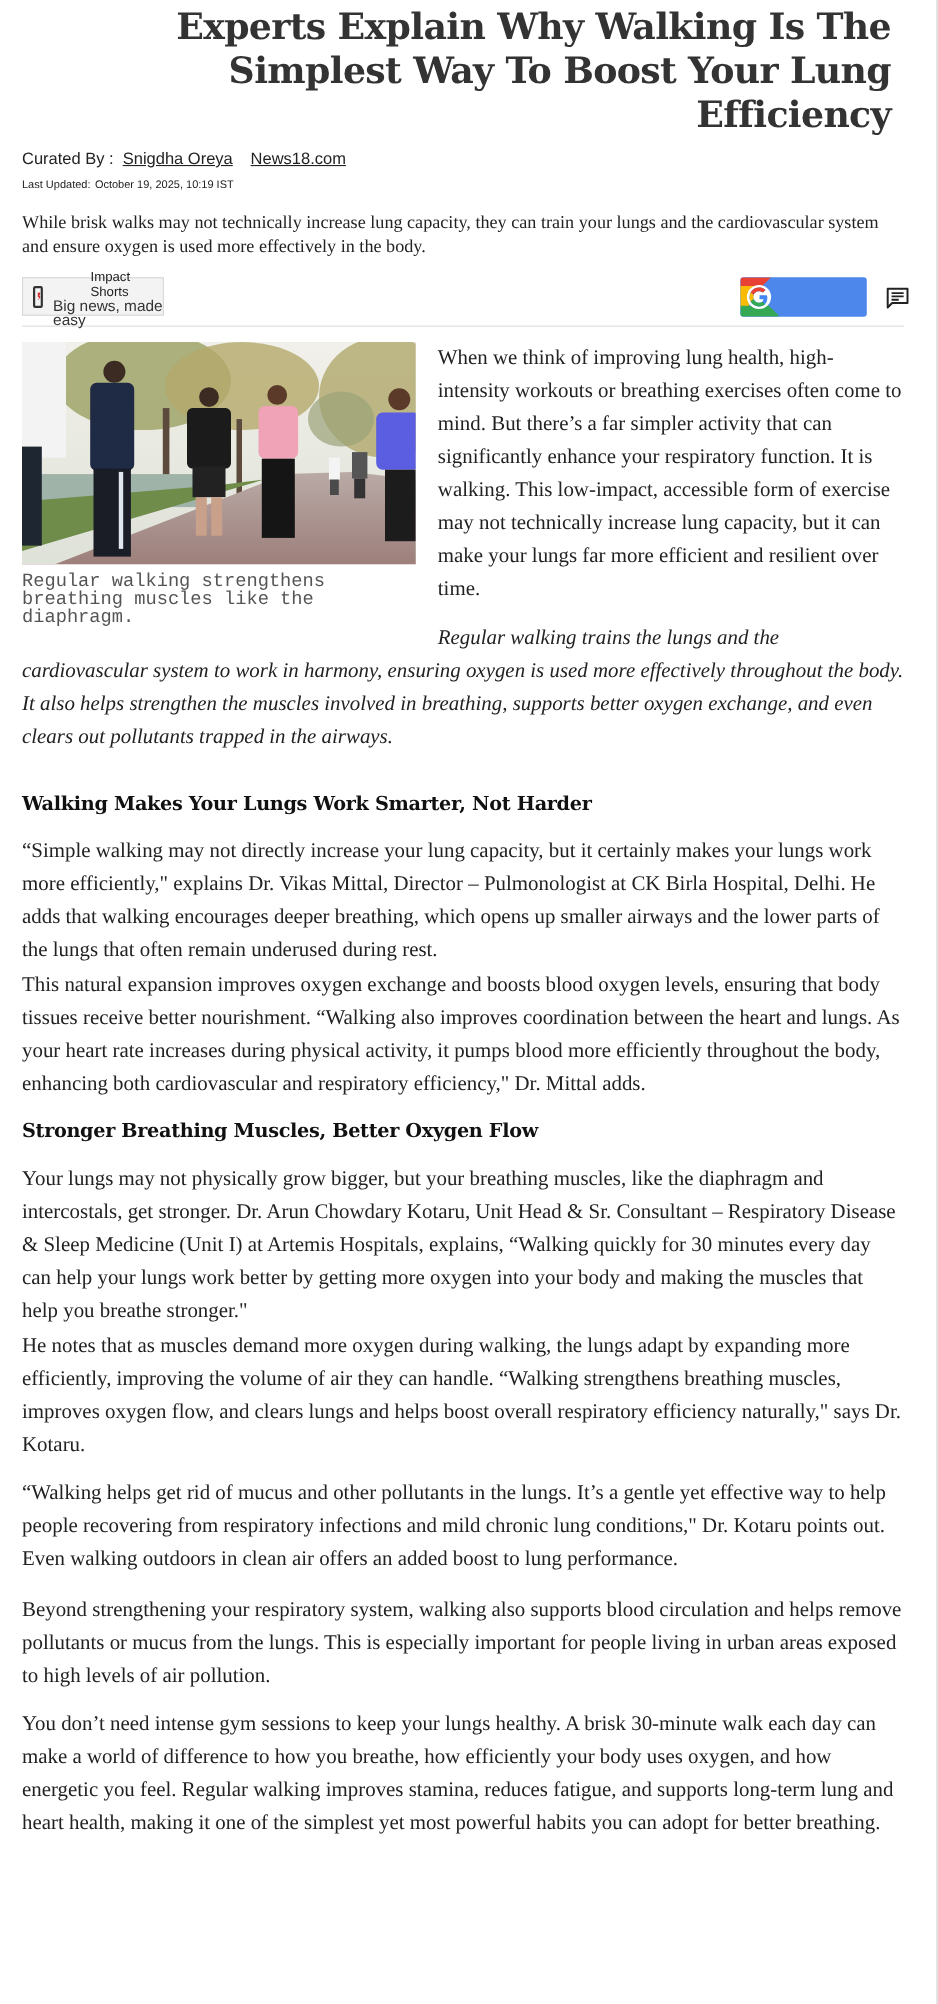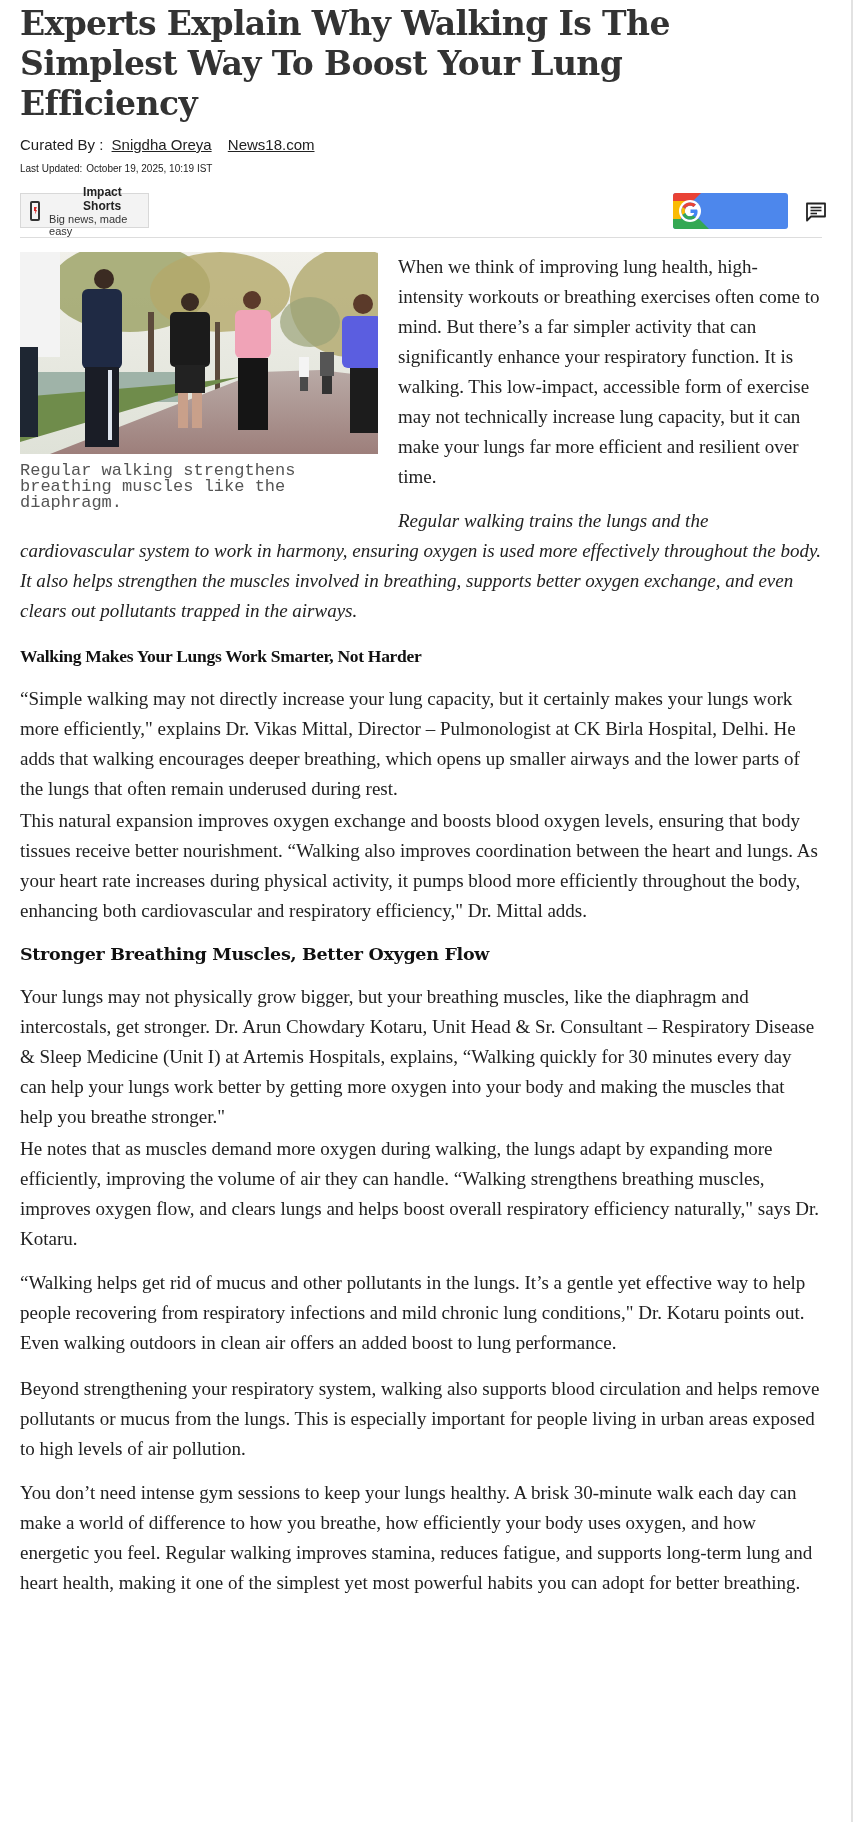--- a/index.html
+++ b/index.html
@@ -26,20 +26,21 @@
   }
   h1.title {
     margin: 4px 0 0 0;
     font-family: "DejaVu Serif", serif;
     font-weight: bold;
     font-size: 33px;
     line-height: 40px;
     letter-spacing: -0.6px;
     color: #333333;
     width: 790px;
+    text-align: right;
   }
   .byline {
     margin-top: 14px;
     font-family: "Liberation Sans", sans-serif;
     font-size: 15px;
     color: #222;
     line-height: 14px;
   }
   .byline a {
     color: #222;
@@ -97,29 +98,29 @@
     left: 2px;
     top: 4px;
     width: 3px;
     height: 8px;
     background: #d92b2b;
     clip-path: polygon(0 0, 100% 0, 60% 45%, 100% 45%, 30% 100%, 45% 55%, 0 55%);
   }
   .impact-btn .text-wrap { display: flex; flex-direction: column; }
   .impact-btn .t1 {
     font-family: "Liberation Sans", sans-serif;
-    font-weight: bold;
+    font-weight: normal;
     font-size: 12px;
     line-height: 14px;
     color: #222;
     padding-left: 34px;
   }
   .impact-btn .t2 {
     font-family: "Liberation Sans", sans-serif;
-    font-size: 11px;
+    font-size: 14px;
     line-height: 12px;
     color: #333;
   }
   .google-btn {
     position: absolute;
     left: 653px;
     top: 0;
     width: 115px;
     height: 36px;
     border-radius: 3px;
@@ -205,20 +206,21 @@
   <div class="byline">
     <span>Curated By :</span>
     <a>Snigdha Oreya</a>
     <a>News18.com</a>
   </div>
 
   <div class="updated">
     <span class="label">Last Updated:</span><span>October 19, 2025, 10:19 IST</span>
   </div>
 
+  <div class="summary">While brisk walks may not technically increase lung capacity, they can train your lungs and the cardiovascular system and ensure oxygen is used more effectively in the body.</div>
 
   <div class="action-row">
     <div class="impact-btn">
       <span class="phone"></span>
       <span class="text-wrap">
         <span class="t1">Impact Shorts</span>
         <span class="t2">Big news, made easy</span>
       </span>
     </div>
 
@@ -302,21 +304,21 @@
           <rect x="330" y="116" width="28" height="65" fill="#1c1c1c"></rect>
         </svg>
       </div>
       <div class="caption">Regular walking strengthens breathing muscles like the diaphragm.</div>
     </div>
 
     <p class="p-lead">When we think of improving lung health, high-intensity workouts or breathing exercises often come to mind. But there’s a far simpler activity that can significantly enhance your respiratory function. It is walking. This low-impact, accessible form of exercise may not technically increase lung capacity, but it can make your lungs far more efficient and resilient over time.</p>
     <p class="p-second">Regular walking trains the lungs and the cardiovascular system to work in harmony, ensuring oxygen is used more effectively throughout the body. It also helps strengthen the muscles involved in breathing, supports better oxygen exchange, and even clears out pollutants trapped in the airways.</p>
     <div class="clear"></div>
 
-    <h2 class="sub" style="margin-top:0;font-family:Liberation Serif, serif;">Walking Makes Your Lungs Work Smarter, Not Harder</h2>
+    <h2 class="sub" style="margin-top:16px;">Walking Makes Your Lungs Work Smarter, Not Harder</h2>
     <p class="para" style="margin-top:16px;">“Simple walking may not directly increase your lung capacity, but it certainly makes your lungs work more efficiently," explains Dr. Vikas Mittal, Director – Pulmonologist at CK Birla Hospital, Delhi. He adds that walking encourages deeper breathing, which opens up smaller airways and the lower parts of the lungs that often remain underused during rest.</p>
     <p class="para" style="margin-top:2px;">This natural expansion improves oxygen exchange and boosts blood oxygen levels, ensuring that body tissues receive better nourishment. “Walking also improves coordination between the heart and lungs. As your heart rate increases during physical activity, it pumps blood more efficiently throughout the body, enhancing both cardiovascular and respiratory efficiency," Dr. Mittal adds.</p>
 
     <h2 class="sub" style="margin-top:16px;">Stronger Breathing Muscles, Better Oxygen Flow</h2>
     <p class="para" style="margin-top:16px;">Your lungs may not physically grow bigger, but your breathing muscles, like the diaphragm and intercostals, get stronger. Dr. Arun Chowdary Kotaru, Unit Head &amp; Sr. Consultant – Respiratory Disease &amp; Sleep Medicine (Unit I) at Artemis Hospitals, explains, “Walking quickly for 30 minutes every day can help your lungs work better by getting more oxygen into your body and making the muscles that help you breathe stronger."</p>
     <p class="para" style="margin-top:2px;">He notes that as muscles demand more oxygen during walking, the lungs adapt by expanding more efficiently, improving the volume of air they can handle. “Walking strengthens breathing muscles, improves oxygen flow, and clears lungs and helps boost overall respiratory efficiency naturally," says Dr. Kotaru.</p>
 
     <p class="para" style="margin-top:14px;">“Walking helps get rid of mucus and other pollutants in the lungs. It’s a gentle yet effective way to help people recovering from respiratory infections and mild chronic lung conditions," Dr. Kotaru points out. Even walking outdoors in clean air offers an added boost to lung performance.</p>
     <p class="para" style="margin-top:16px;">Beyond strengthening your respiratory system, walking also supports blood circulation and helps remove pollutants or mucus from the lungs. This is especially important for people living in urban areas exposed to high levels of air pollution.</p>
 

